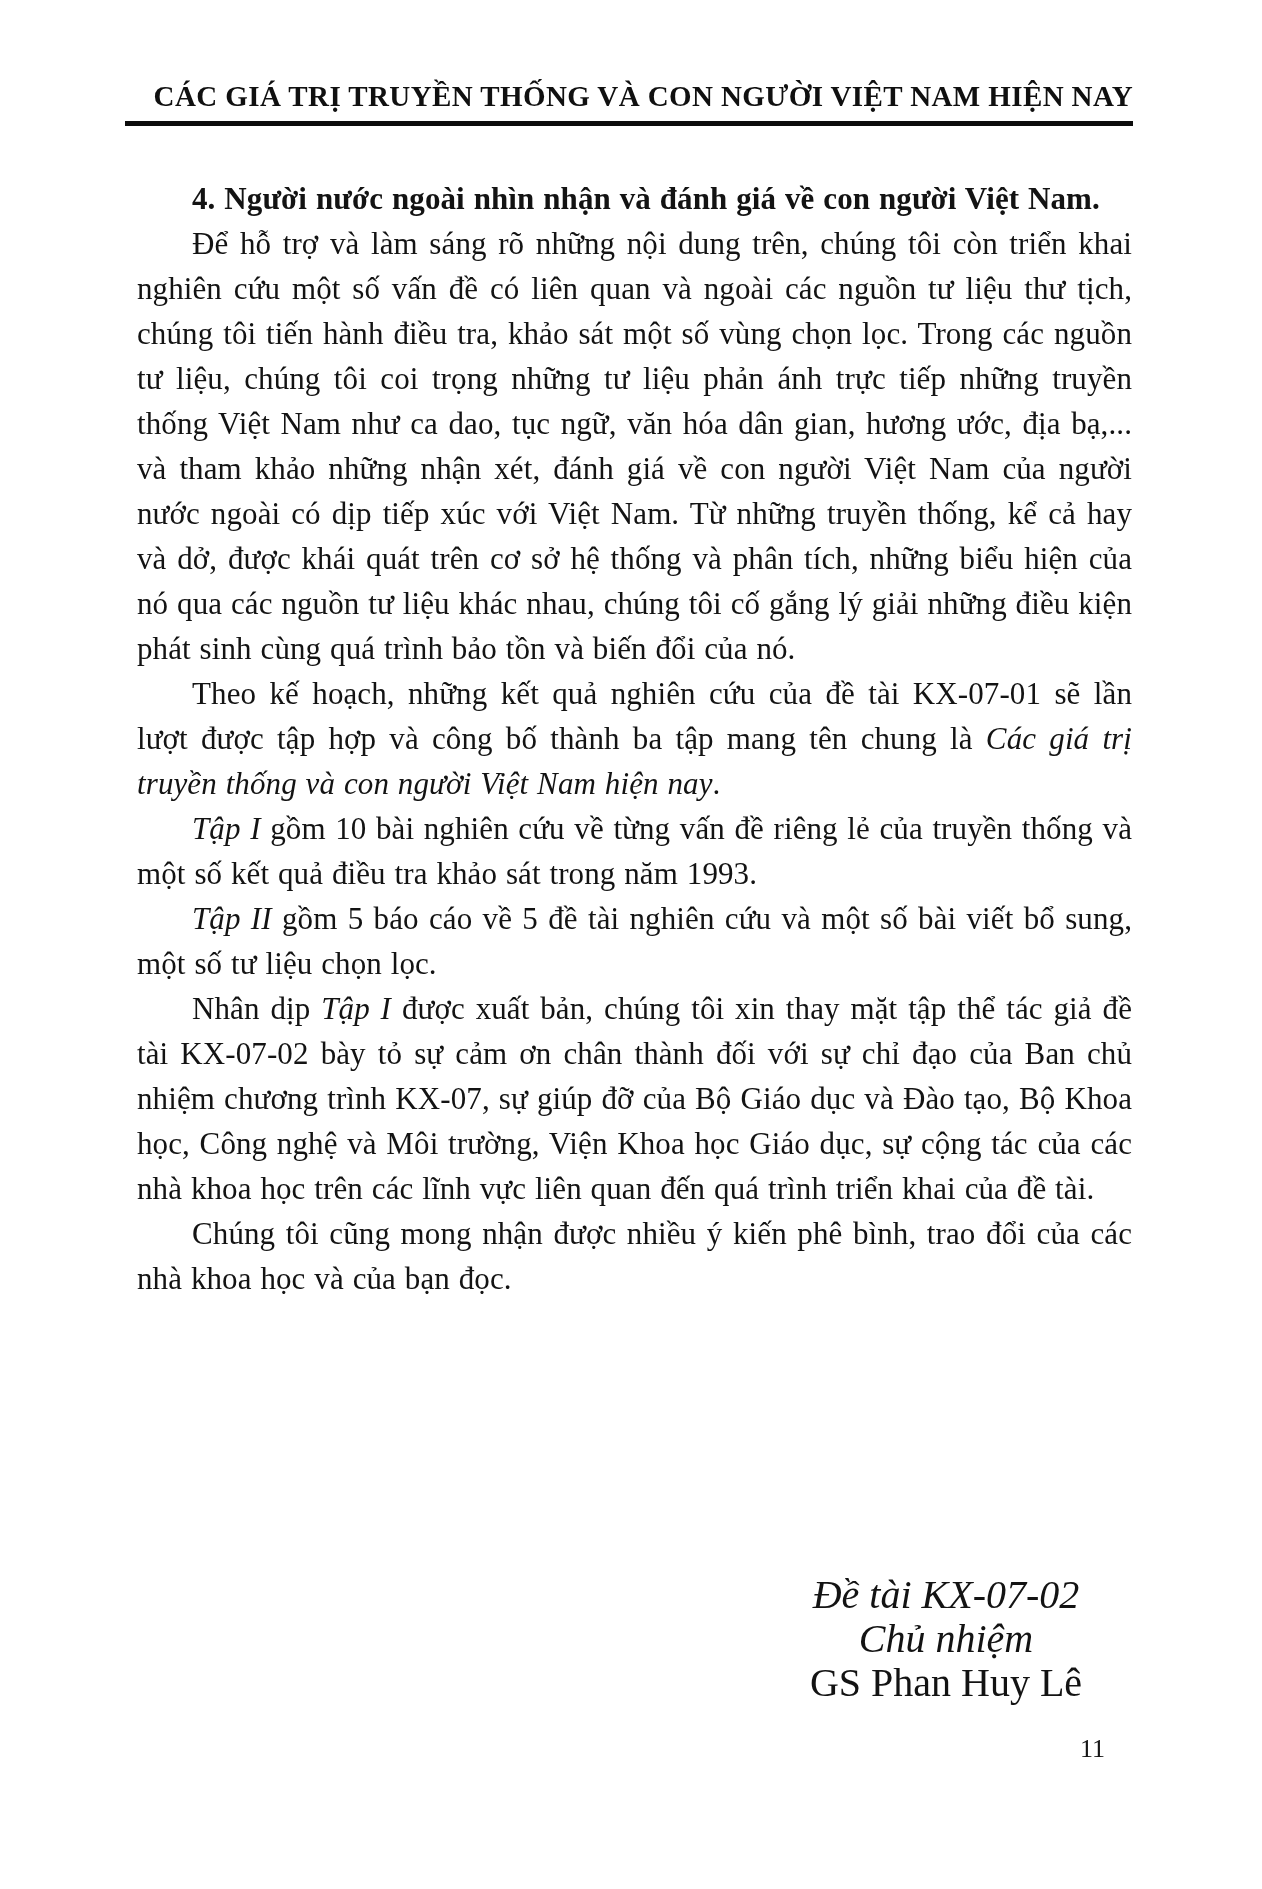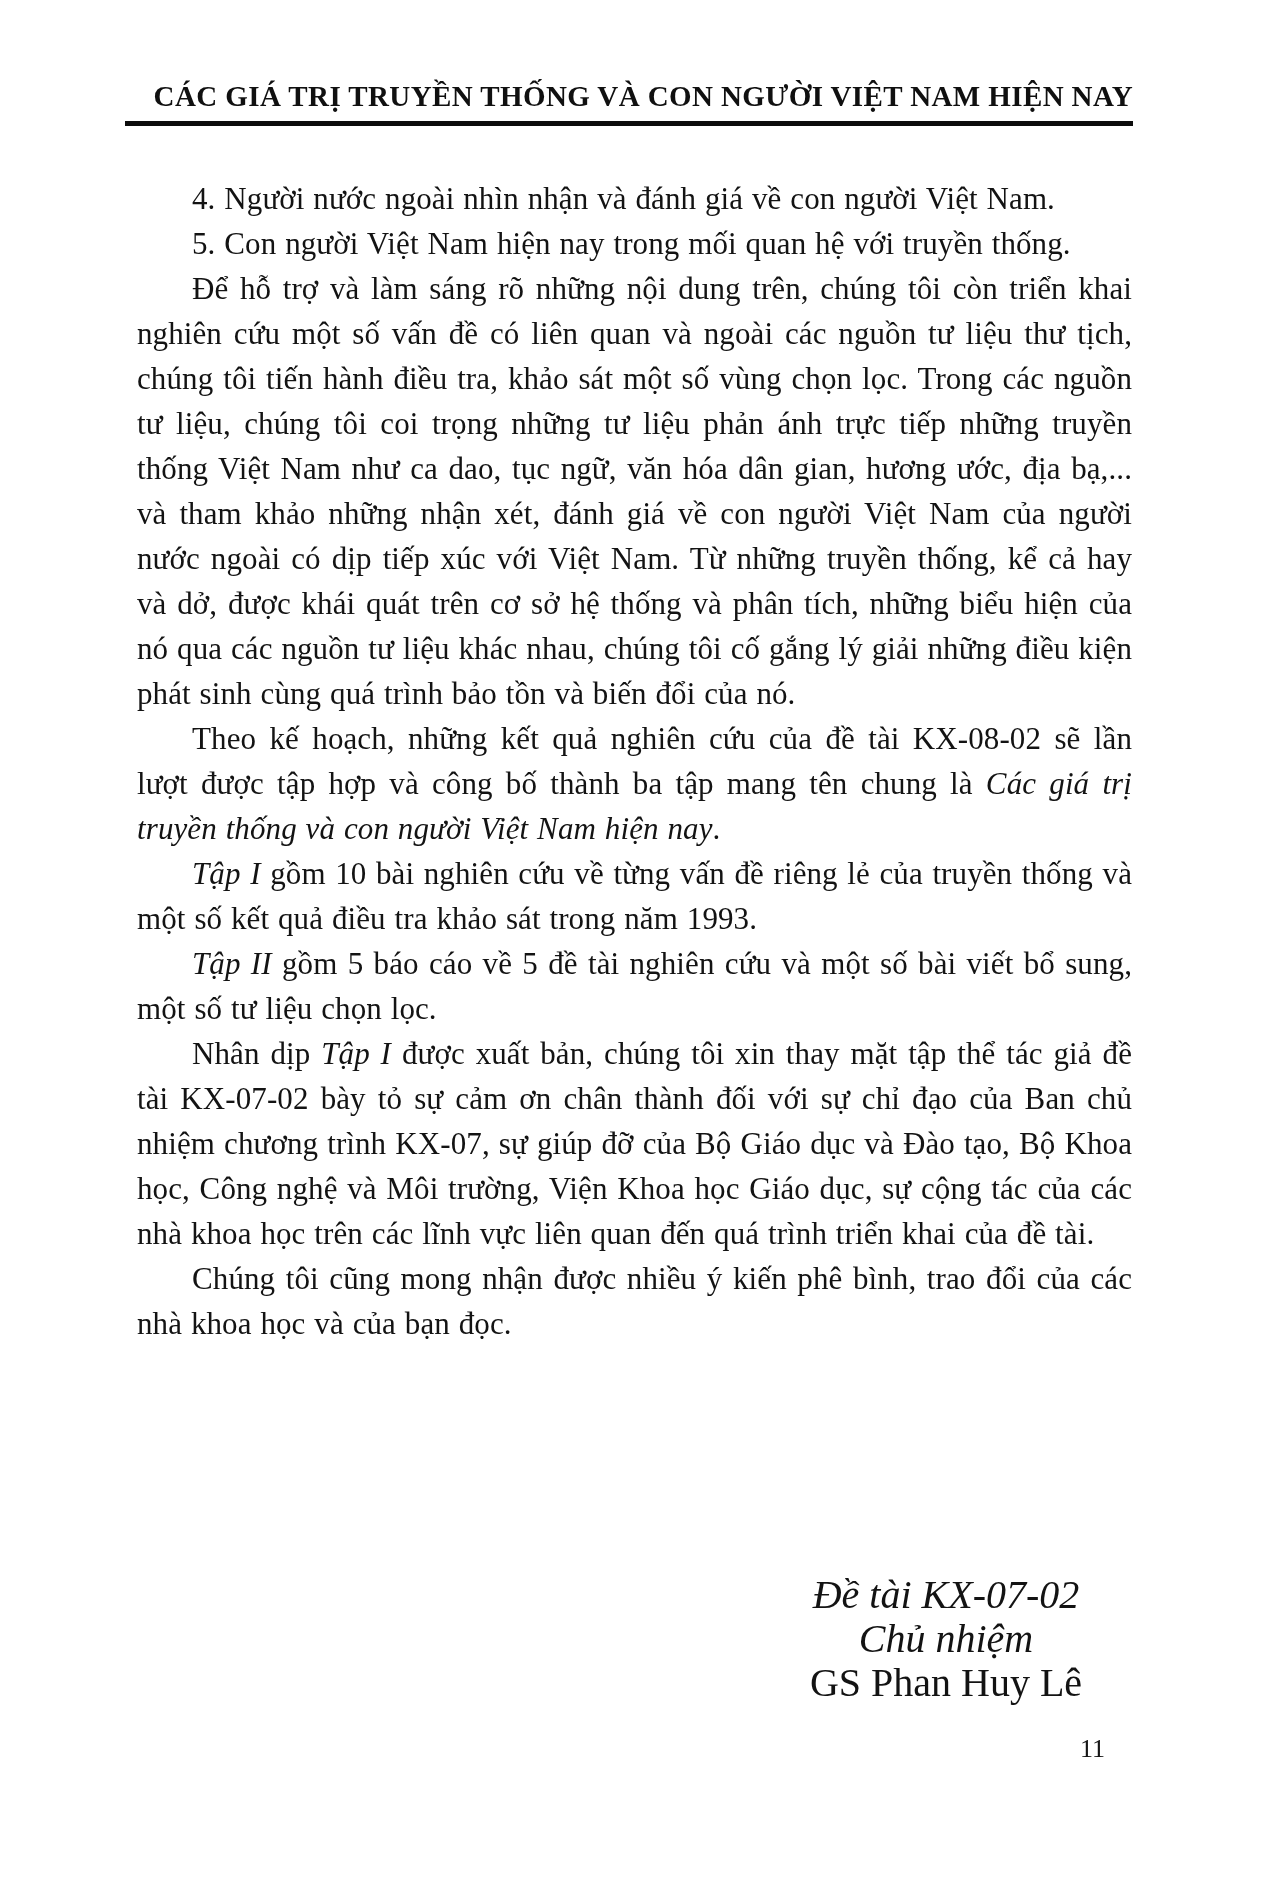--- a/index.html
+++ b/index.html
@@ -47,21 +47,21 @@
     line-height: 45px;
     text-align: justify;
     letter-spacing: 0.1px;
     word-spacing: 1px;
   }
   .body-text p {
     margin: 0;
     text-indent: 55px;
   }
   p.list-item {
-    font-weight: 400;
+    font-weight: 700;
   }
   .italic {
     font-style: italic;
   }
   
   .signature {
     position: absolute;
     top: 1573px;
     left: 736px;
     width: 420px;
@@ -91,23 +91,22 @@
 
 <div class="page">
 
   <div class="header">
     <div class="header-title">CÁC GIÁ TRỊ TRUYỀN THỐNG VÀ CON NGƯỜI VIỆT NAM HIỆN NAY</div>
     <div class="header-rule"></div>
   </div>
 
   <div class="body-text">
     <p class="list-item">4. Người nước ngoài nhìn nhận và đánh giá về con người Việt Nam.</p>
-    <p class="list-item">5. Con người Việt Nam hiện nay trong mối quan hệ với truyền thống.</p>
     <p><span>Để hỗ trợ và làm sáng rõ những nội dung trên, chúng tôi còn triển khai nghiên cứu một số vấn đề có liên quan và ngoài các nguồn tư liệu thư tịch, chúng tôi tiến hành điều tra, khảo sát một số vùng chọn lọc. Trong các nguồn tư liệu, chúng tôi coi trọng những tư liệu phản ánh trực tiếp những truyền thống Việt Nam như ca dao, tục ngữ, văn hóa dân gian, hương ước, địa bạ,... và tham khảo những nhận xét, đánh giá về con người Việt Nam của người nước ngoài có dịp tiếp xúc với Việt Nam. Từ những truyền thống, kể cả hay và dở, được khái quát trên cơ sở hệ thống và phân tích, những biểu hiện của nó qua các nguồn tư liệu khác nhau, chúng tôi cố gắng lý giải những điều kiện phát sinh cùng quá trình bảo tồn và biến đổi của nó.</span></p>
-    <p><span>Theo kế hoạch, những kết quả nghiên cứu của đề tài KX-08-02 sẽ lần lượt được tập hợp và công bố thành ba tập mang tên chung là </span><span class="italic">Các giá trị truyền thống và con người Việt Nam hiện nay</span><span>.</span></p>
+    <p><span>Theo kế hoạch, những kết quả nghiên cứu của đề tài KX-07-01 sẽ lần lượt được tập hợp và công bố thành ba tập mang tên chung là </span><span class="italic">Các giá trị truyền thống và con người Việt Nam hiện nay</span><span>.</span></p>
     <p><span class="italic">Tập I</span><span> gồm 10 bài nghiên cứu về từng vấn đề riêng lẻ của truyền thống và một số kết quả điều tra khảo sát trong năm 1993.</span></p>
     <p><span class="italic">Tập II</span><span> gồm 5 báo cáo về 5 đề tài nghiên cứu và một số bài viết bổ sung, một số tư liệu chọn lọc.</span></p>
     <p><span>Nhân dịp </span><span class="italic">Tập I</span><span> được xuất bản, chúng tôi xin thay mặt tập thể tác giả đề tài KX-07-02 bày tỏ sự cảm ơn chân thành đối với sự chỉ đạo của Ban chủ nhiệm chương trình KX-07, sự giúp đỡ của Bộ Giáo dục và Đào tạo, Bộ Khoa học, Công nghệ và Môi trường, Viện Khoa học Giáo dục, sự cộng tác của các nhà khoa học trên các lĩnh vực liên quan đến quá trình triển khai của đề tài.</span></p>
     <p><span>Chúng tôi cũng mong nhận được nhiều ý kiến phê bình, trao đổi của các nhà khoa học và của bạn đọc.</span></p>
   </div>
 
   <div class="signature">
     <div class="sig-line-italic">Đề tài KX-07-02</div>
     <div class="sig-line-italic">Chủ nhiệm</div>
     <div class="sig-line-bold">GS Phan Huy Lê</div>

